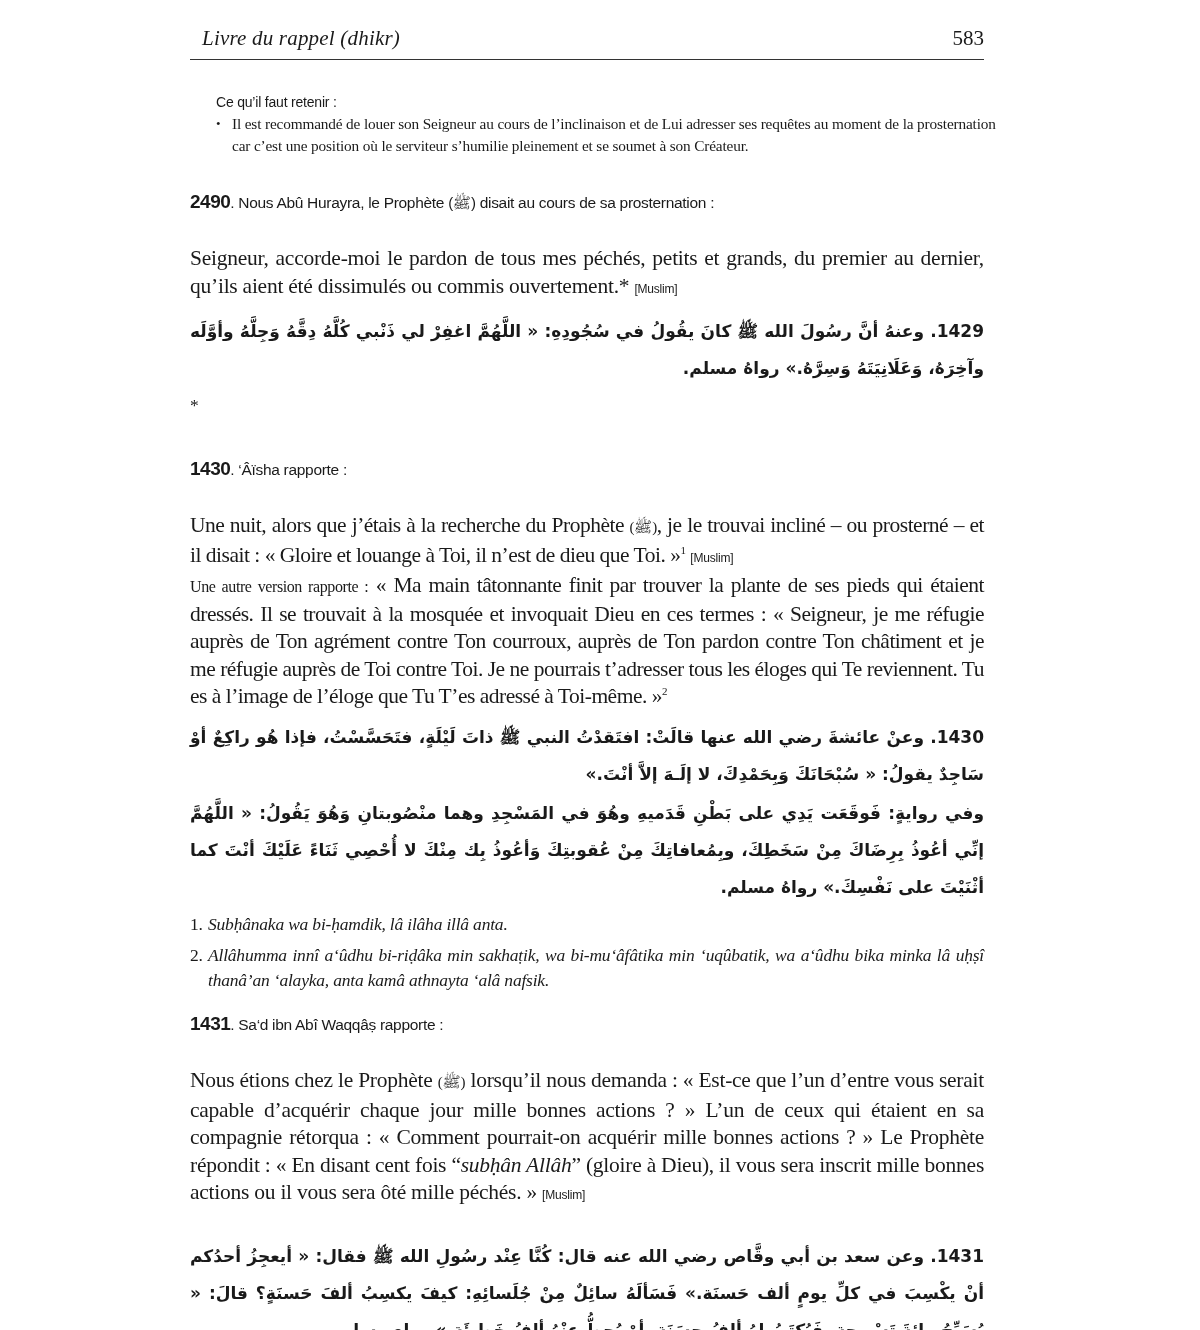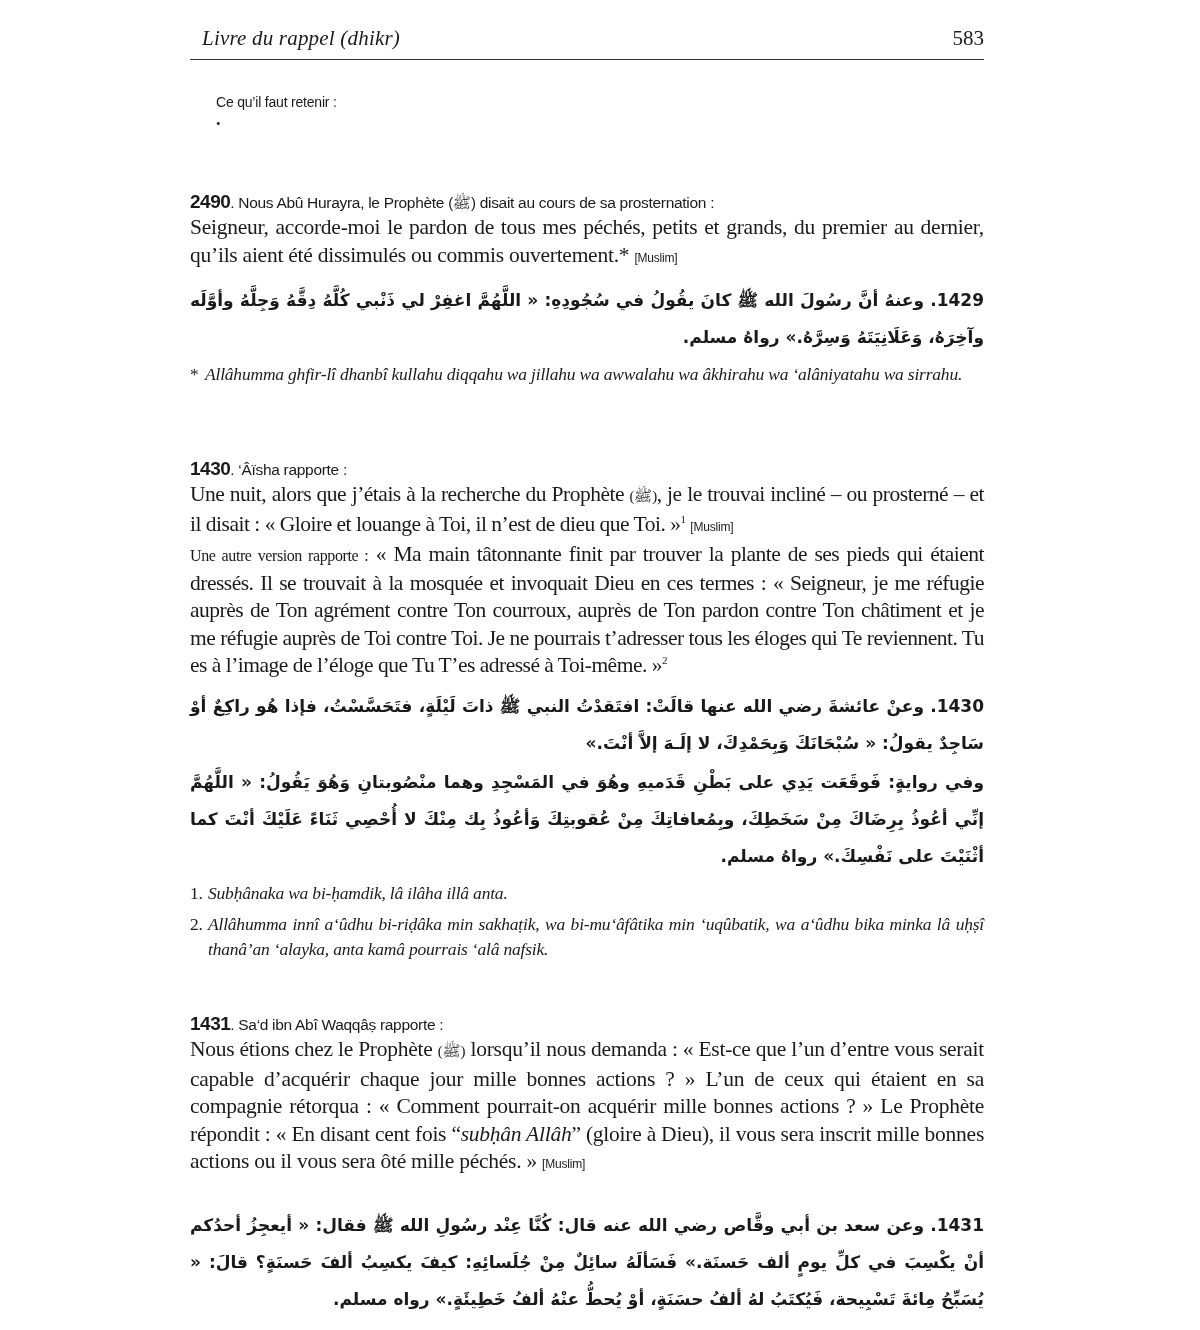--- a/index.html
+++ b/index.html
@@ -99,20 +99,21 @@
       font-weight: bold;
       font-size: 19px;
       letter-spacing: -0.5px;
     }
     .h-text {
       font-family: "Liberation Serif", serif;
       font-size: 21.5px;
       line-height: 27.5px;
       text-align: justify;
       letter-spacing: -0.25px;
+      margin-top: 31px;
     }
     .h-text.tight { letter-spacing: -0.5px; }
     .small-lead {
       font-size: 16px;
       letter-spacing: -0.4px;
     }
     .source {
       font-family: "Liberation Sans", sans-serif;
       font-size: 12px;
       letter-spacing: -0.2px;
@@ -168,46 +169,46 @@
   <div class="running-header">
     <span class="running-title">Livre du rappel (dhikr)</span>
     <span class="page-number">583</span>
   </div>
   <div class="header-rule"></div>
 
   <div class="retenir">
     <div class="retenir-title">Ce qu’il faut retenir :</div>
     <div class="retenir-item">
       <span class="bullet">•</span>
+      <span>Il est recommandé de louer son Seigneur au cours de l’inclinaison et de Lui adresser ses requêtes au moment de la prosternation car c’est une position où le serviteur s’humilie pleinement et se soumet à son Créateur.</span>
     </div>
   </div>
 
   <div class="hadith" style="top:191px;">
     <div class="h-head"><span class="h-num">2490</span><span>. Nous Abû Hurayra, le Prophète </span><span class="saw">(ﷺ)</span><span> disait au cours de sa prosternation :</span></div>
     <div class="h-text"><span>Seigneur, accorde-moi le pardon de tous mes péchés, petits et grands, du premier au dernier, qu’ils aient été dissimulés ou commis ouvertement.</span><span>*</span> <span class="source">[Muslim]</span></div>
     <div class="arabic" style="margin-top:10px;">1429. وعنهُ أنَّ رسُولَ الله ﷺ كانَ يقُولُ في سُجُودِهِ: « اللَّهُمَّ اغفِرْ لي ذَنْبي كُلَّهُ دِقَّهُ وَجِلَّهُ وأوَّلَه وآخِرَهُ، وَعَلَانِيَتَهُ وَسِرَّهُ.» رواهُ مسلم.</div>
     <div class="translit translit-note" style="margin-top:6px;">
       <span class="marker">*</span>
-      <span>Allâhumma ghfir-lî dhanbî kullahu diqqahu wa jillahu wa awwalahu wa âkhirahu wa ‘alâniyatahu wa sirrahu.</span>
     </div>
   </div>
 
   <div class="hadith" style="top:458px;">
     <div class="h-head"><span class="h-num">1430</span><span>. ‘Âïsha rapporte :</span></div>
     <div class="h-text tight"><span>Une nuit, alors que j’étais à la recherche du Prophète </span><span class="saw">(ﷺ)</span><span>, je le trouvai incliné – ou prosterné – et il disait : « Gloire et louange à Toi, il n’est de dieu que Toi. »</span><sup>1</sup> <span class="source">[Muslim]</span><br><span class="small-lead">Une autre version rapporte :</span><span> « Ma main tâtonnante finit par trouver la plante de ses pieds qui étaient dressés. Il se trouvait à la mosquée et invoquait Dieu en ces termes : « Seigneur, je me réfugie auprès de Ton agrément contre Ton courroux, auprès de Ton pardon contre Ton châtiment et je me réfugie auprès de Toi contre Toi. Je ne pourrais t’adresser tous les éloges qui Te reviennent. Tu es à l’image de l’éloge que Tu T’es adressé à Toi-même. »</span><sup>2</sup></div>
     <div class="arabic" style="margin-top:8px;">1430. وعنْ عائشةَ رضي الله عنها قالَتْ: افتَقدْتُ النبي ﷺ ذاتَ لَيْلَةٍ، فتَحَسَّسْتُ، فإذا هُو راكِعٌ أوْ سَاجِدٌ يقولُ: « سُبْحَانَكَ وَبِحَمْدِكَ، لا إلَـهَ إلاَّ أنْتَ.»</div>
     <div class="arabic" style="margin-top:2px;">وفي روايةٍ: فَوقَعَت يَدِي على بَطْنِ قَدَميهِ وهُوَ في المَسْجِدِ وهما منْصُوبتانِ وَهُوَ يَقُولُ: « اللَّهُمَّ إنِّي أعُوذُ بِرِضَاكَ مِنْ سَخَطِكَ، وبِمُعافاتِكَ مِنْ عُقوبتِكَ وَأعُوذُ بِك مِنْكَ لا أُحْصِي ثَنَاءً عَلَيْكَ أنْتَ كما أثْنَيْتَ على نَفْسِكَ.» رواهُ مسلم.</div>
     <div class="translit notes-list" style="margin-top:6px;">
       <div class="note">
         <span class="marker">1.</span>
         <span>Subḥânaka wa bi-ḥamdik, lâ ilâha illâ anta.</span>
       </div>
       <div class="note">
         <span class="marker">2.</span>
-        <span>Allâhumma innî a‘ûdhu bi-riḍâka min sakhaṭik, wa bi-mu‘âfâtika min ‘uqûbatik, wa a‘ûdhu bika minka lâ uḥṣî thanâ’an ‘alayka, anta kamâ pourrais ‘alâ nafsik.</span>
+        <span>Allâhumma innî a‘ûdhu bi-riḍâka min sakhaṭik, wa bi-mu‘âfâtika min ‘uqûbatik, wa a‘ûdhu bika minka lâ uḥṣî thanâ’an ‘alayka, anta kamâ athnayta ‘alâ nafsik.</span>
       </div>
     </div>
   </div>
 
   <div class="hadith" style="top:1013px;">
     <div class="h-head"><span class="h-num">1431</span><span>. Sa‘d ibn Abî Waqqâṣ rapporte :</span></div>
     <div class="h-text"><span>Nous étions chez le Prophète </span><span class="saw">(ﷺ)</span><span> lorsqu’il nous demanda : « Est-ce que l’un d’entre vous serait capable d’acquérir chaque jour mille bonnes actions ? » L’un de ceux qui étaient en sa compagnie rétorqua : « Comment pourrait-on acquérir mille bonnes actions ? » Le Prophète répondit : « En disant cent fois “</span><i>subḥân Allâh</i><span>” (gloire à Dieu), il vous sera inscrit mille bonnes actions ou il vous sera ôté mille péchés. »</span> <span class="source">[Muslim]</span></div>
     <div class="arabic" style="margin-top:28px;">1431. وعن سعد بن أبي وقَّاص رضي الله عنه قال: كُنَّا عِنْد رسُولِ الله ﷺ فقال: « أيعجِزُ أحدُكم أنْ يكْسِبَ في كلِّ يومٍ ألف حَسنَة.» فَسَألَهُ سائِلٌ مِنْ جُلَسائِهِ: كيفَ يكسِبُ ألفَ حَسنَةٍ؟ قالَ: « يُسَبِّحُ مِائةَ تَسْبِيحة، فَيُكتَبُ لهُ ألفُ حسَنَةٍ، أوْ يُحطُّ عنْهُ ألفُ خَطِيئَةٍ.» رواه مسلم.</div>
   </div>
 

